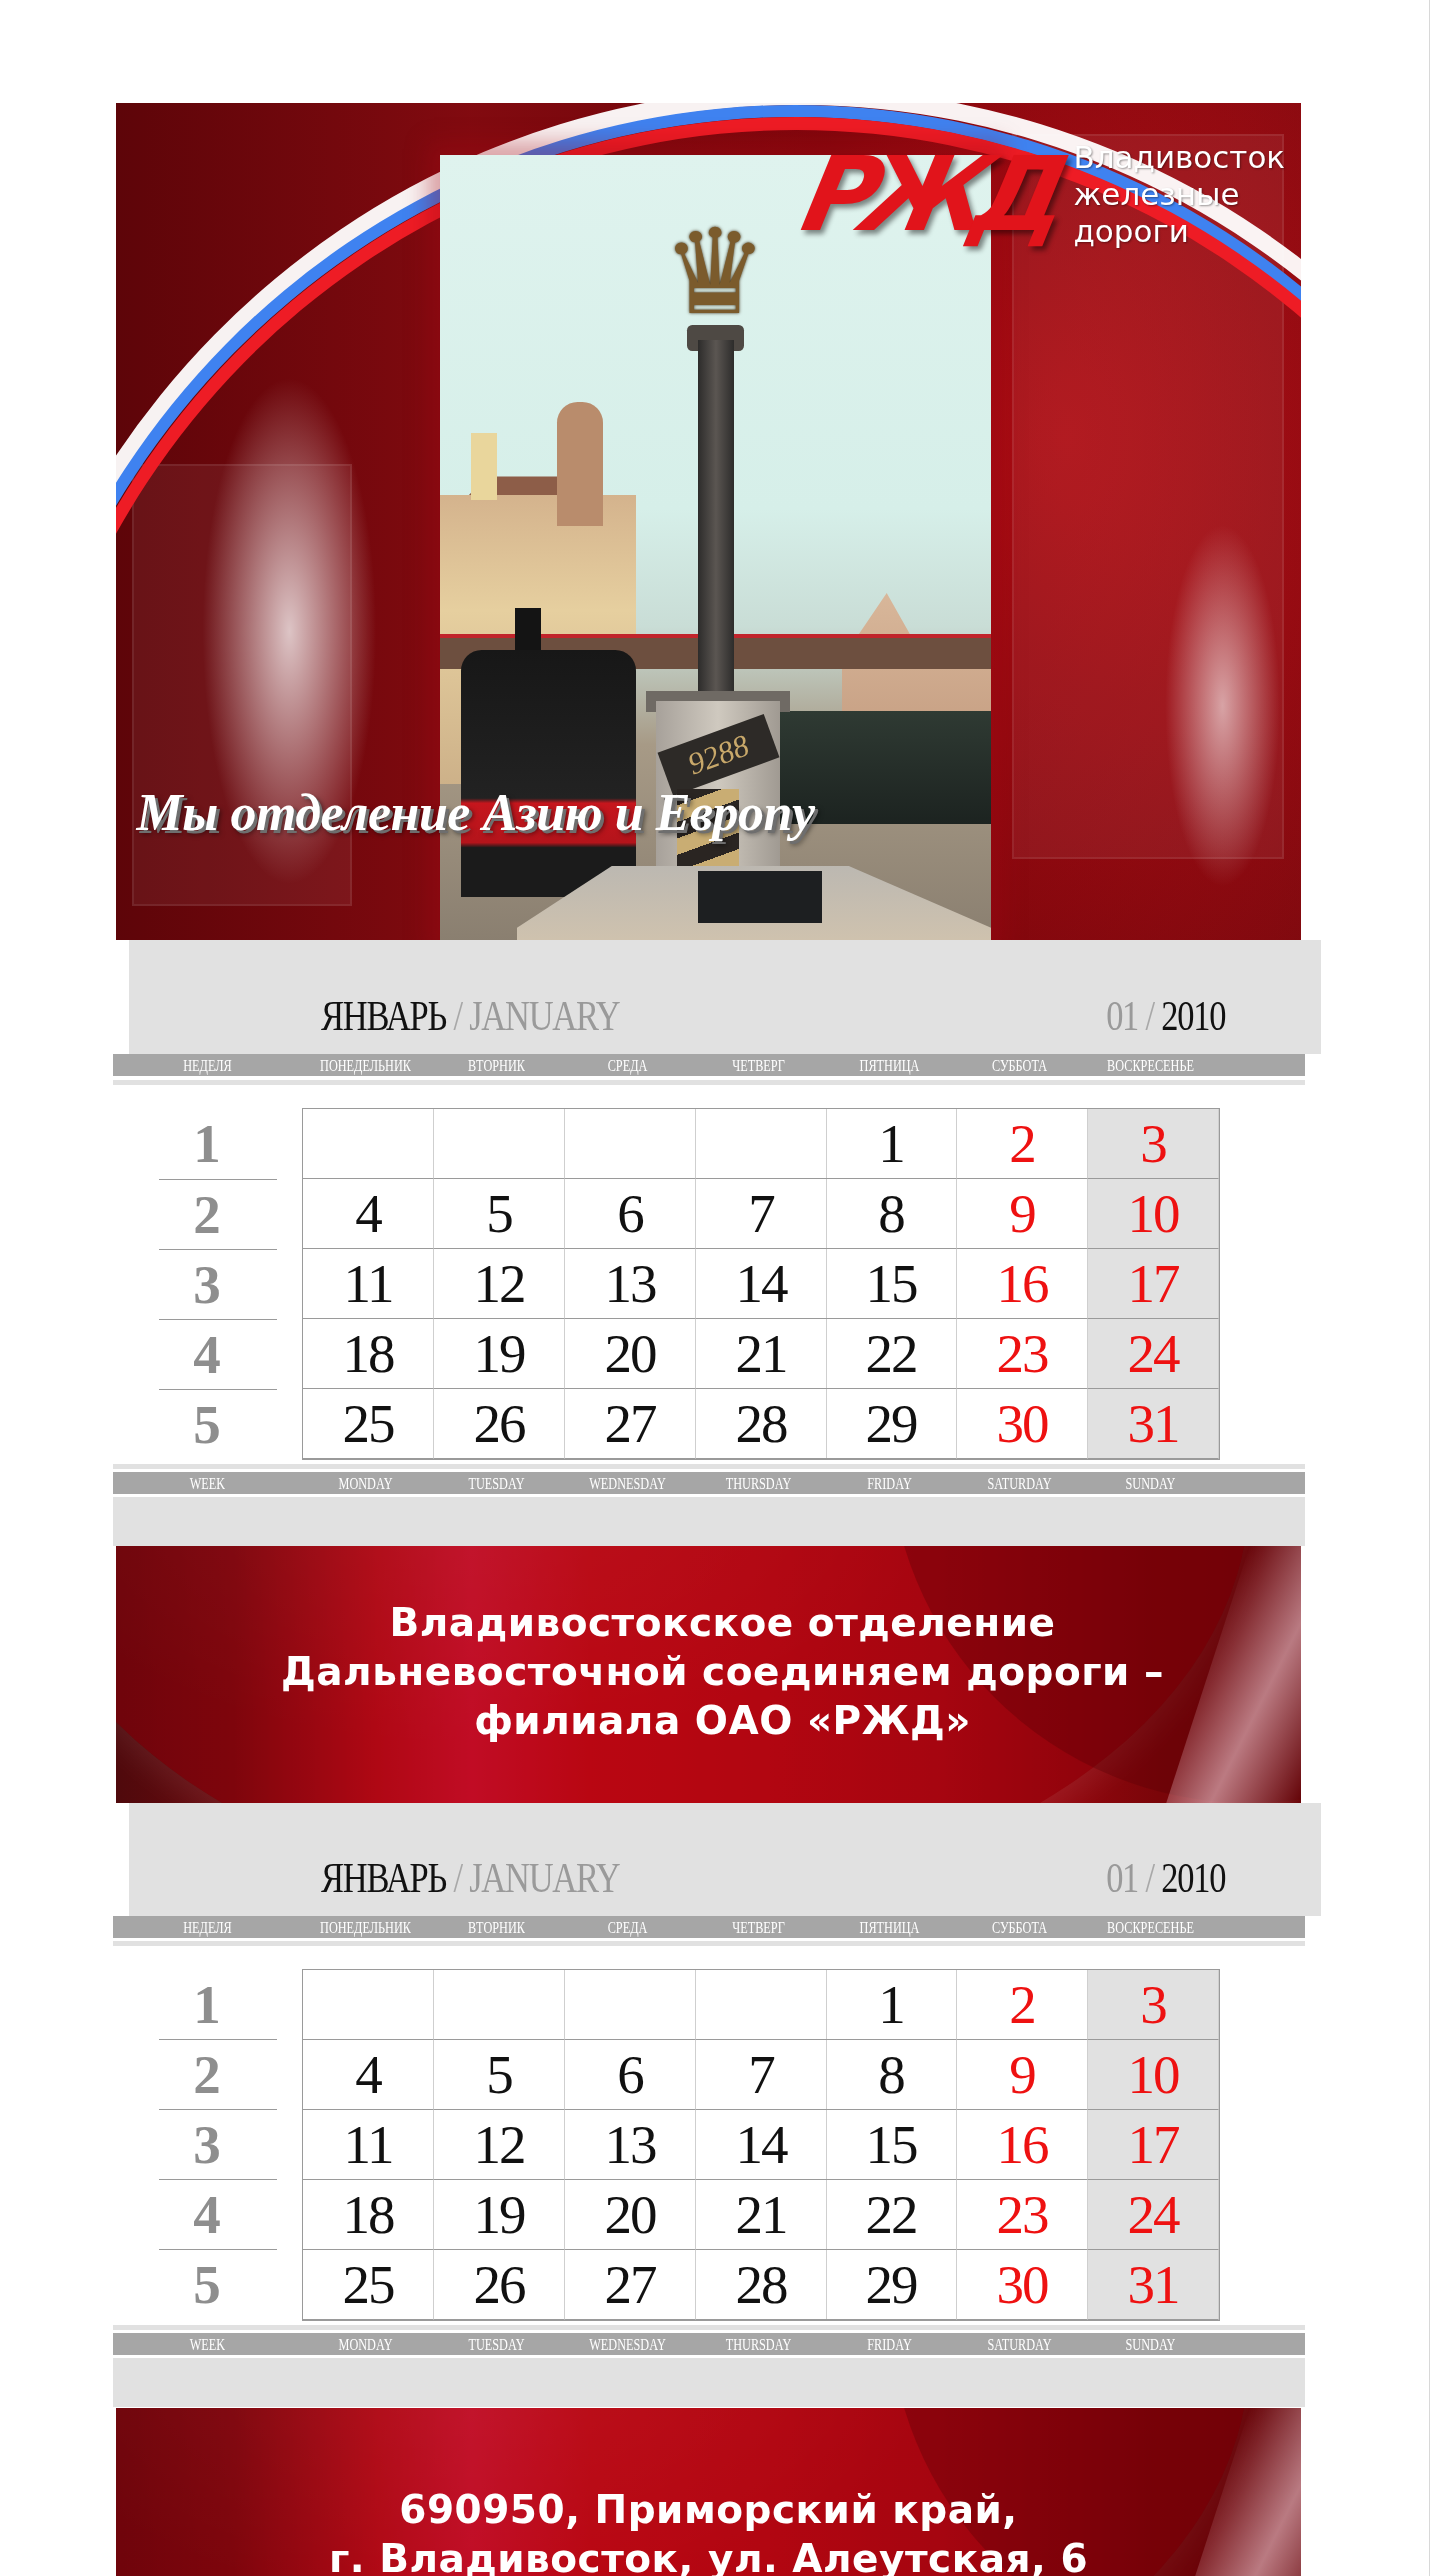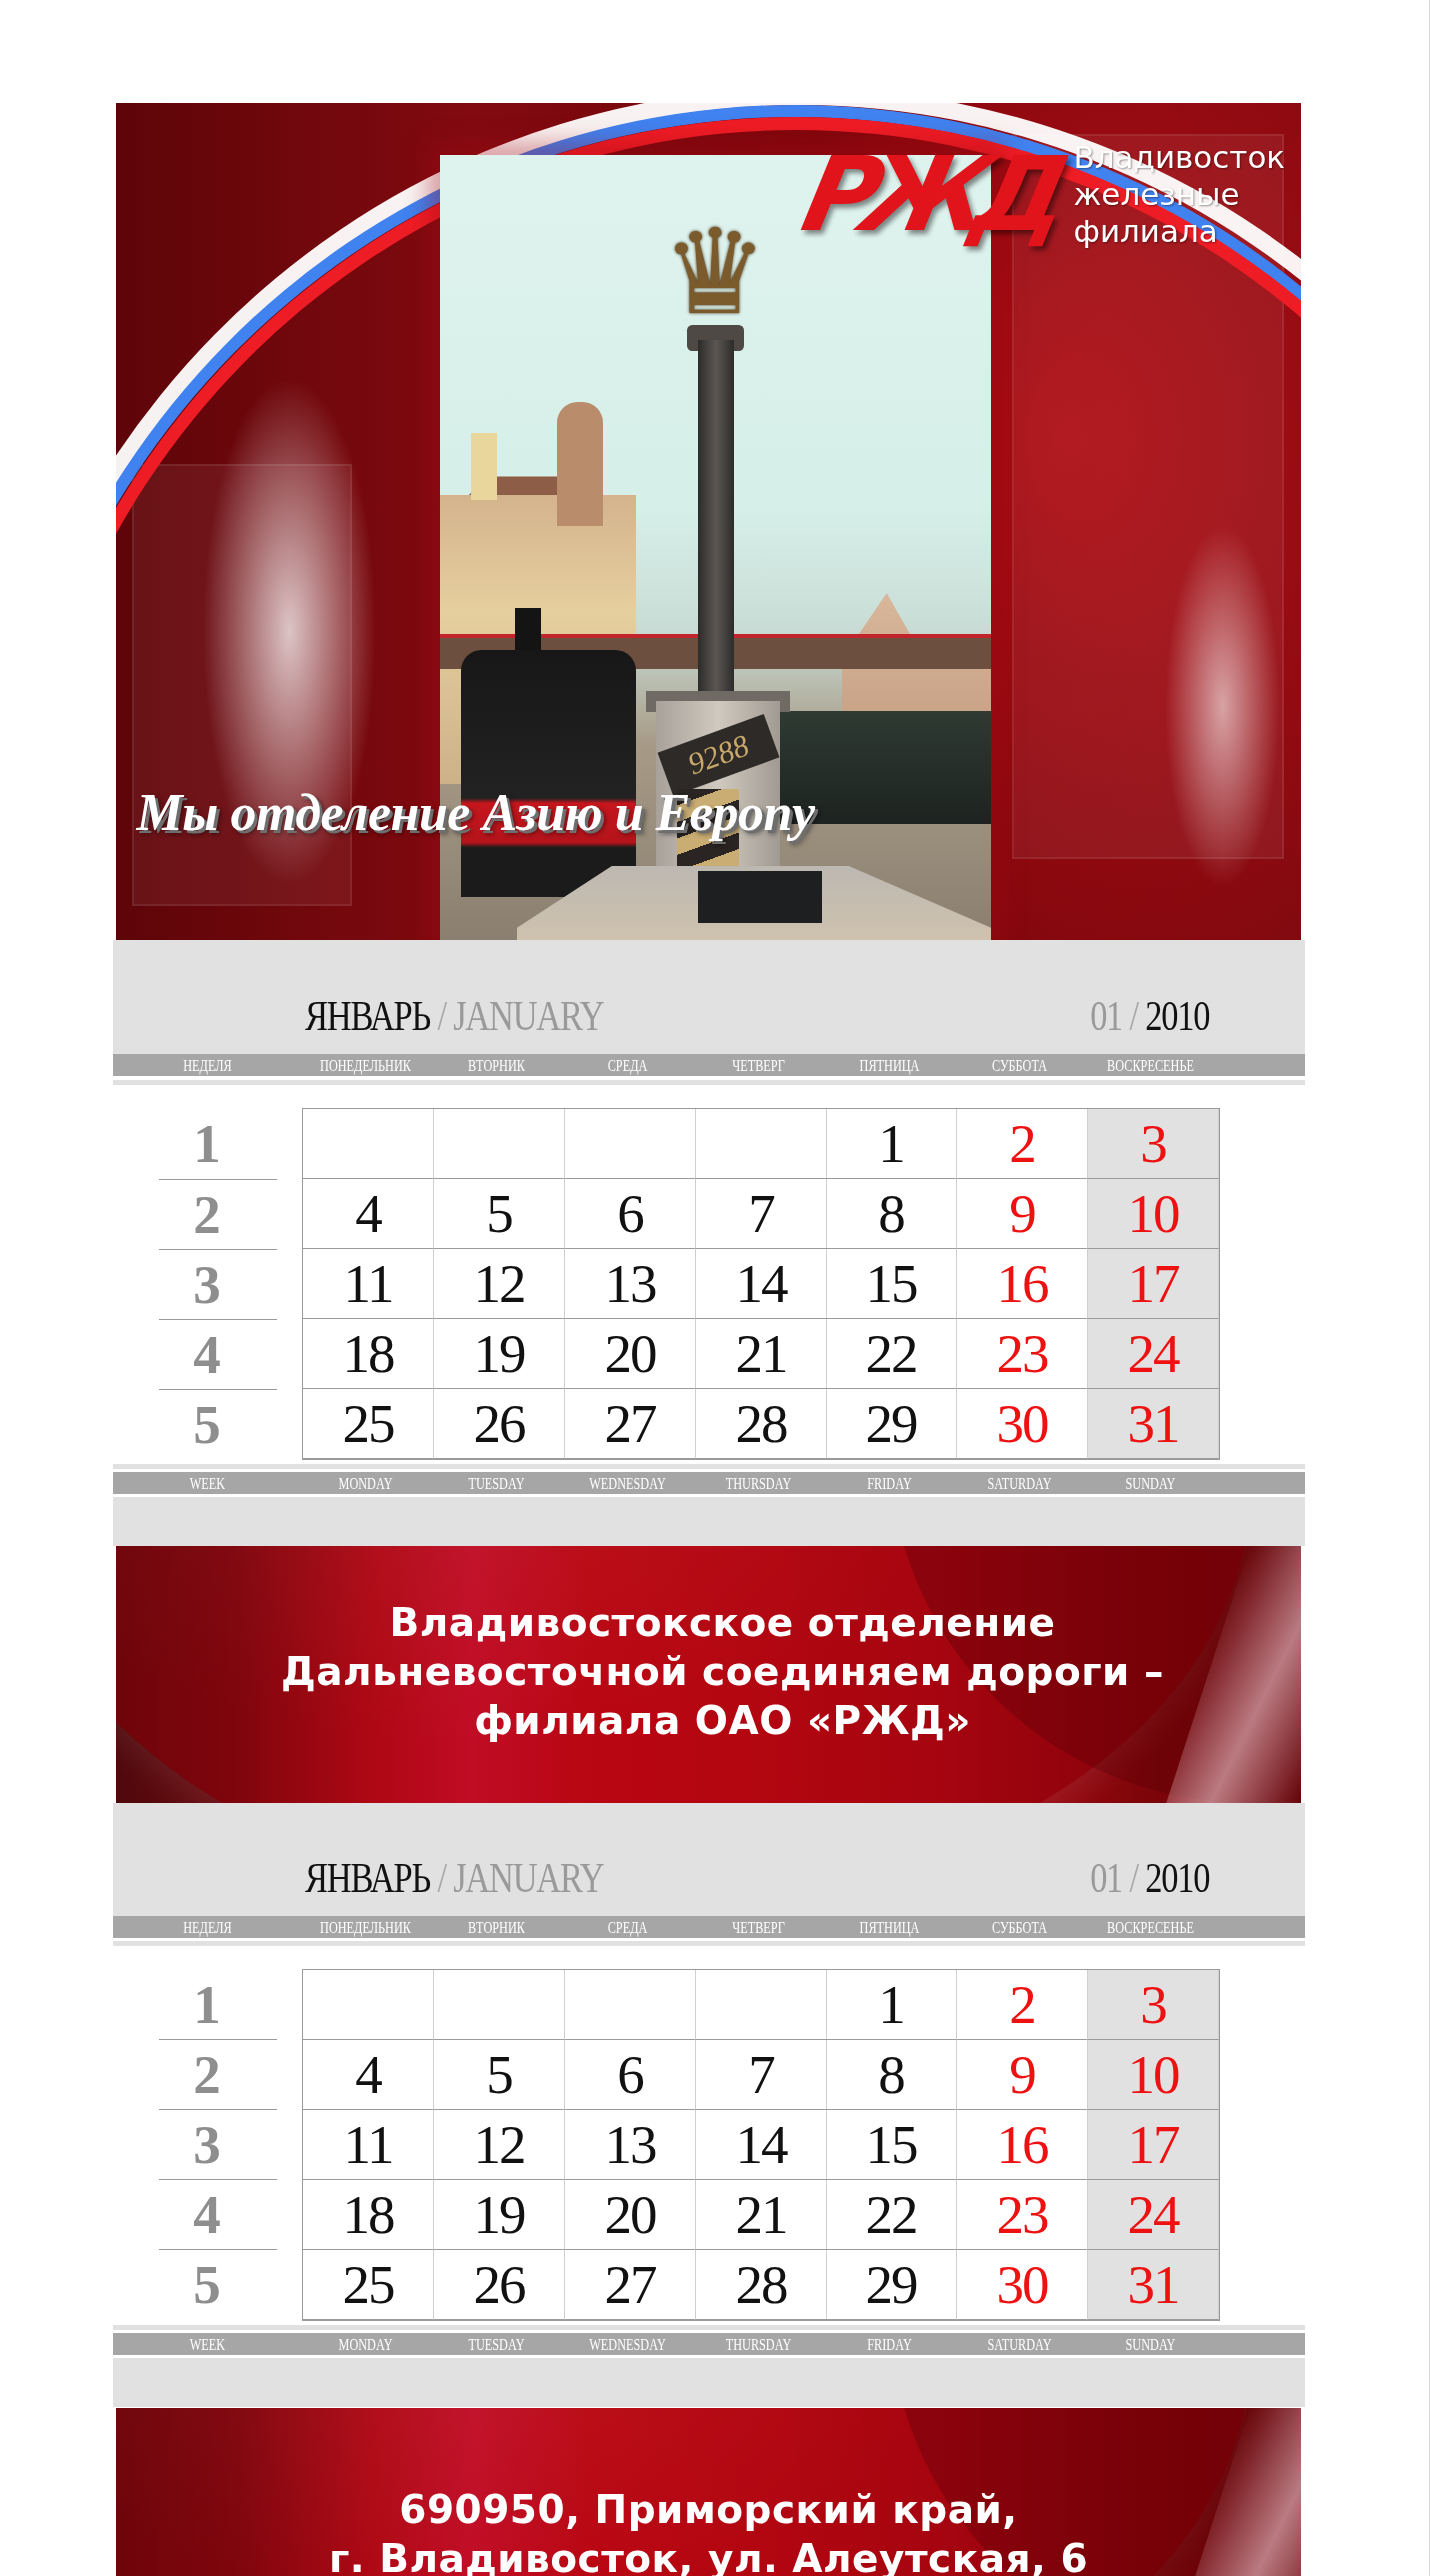--- a/index.html
+++ b/index.html
@@ -44,21 +44,21 @@
   .photo .base { left:77px; top:711px; width:474px; height:103px; background:linear-gradient(180deg,#bcb8b1,#d6c6ad); clip-path:polygon(20% 0,70% 0,100% 60%,100% 100%,0 100%,0 60%); }
   .photo .plaque { left:258px; top:716px; width:124px; height:52px; background:#1d1f21; }
   .hero .slogan { left:20.6px; top:680px; font-family:"Liberation Serif", serif; font-style:italic; font-weight:bold; font-size:52px; color:#ffffff; white-space:nowrap;
     text-shadow: 3.1px 3.1px 0 #6e6e6e, 4.1px 4.1px 5.2px rgba(0,0,0,.5); letter-spacing:-0.5px; }
   .logo { left:690px; top:36px; display:flex; align-items:center; }
   .logo-mark { font-family:"DejaVu Sans", sans-serif; font-weight:bold; font-style:italic; font-size:103px; line-height:103px; color:#e1141b; letter-spacing:-15.5px; transform:skewX(-12deg); text-shadow:4.1px 4.1px 5.2px rgba(0,0,0,.45); margin-right:20.6px; }
   .logo-text { font-family:"DejaVu Sans", sans-serif; color:#ffffff; font-size:31px; line-height:37px; text-shadow:1px 1px 2.1px rgba(0,0,0,.4); }
 
   
   .cal { left:113px; width:1192px; }
-  .cal-head { position:absolute; left:0; top:0; width:100%; background:#e1e1e1; }
+  .cal-head { position:absolute; left:16px; top:0; width:100%; background:#e1e1e1; }
   .cal-title { position:absolute; left:192px; bottom:14.4px; font-size:42px; color:#111; white-space:nowrap; letter-spacing:-1.5px; transform:scaleX(.82); transform-origin:left bottom; }
   .cal-title .en { color:#9a9a9a; }
   .cal-title .sep { color:#a8a8a8; }
   .cal-date { position:absolute; right:96px; bottom:14.4px; font-size:42px; white-space:nowrap; letter-spacing:-1.5px; transform:scaleX(.82); transform-origin:right bottom; }
   .cal-date .mm { color:#9a9a9a; }
   .cal-date .sep { color:#a8a8a8; }
   .cal-date .yy { color:#111; }
   .strip { position:absolute; left:0; width:100%; background:#a6a6a6; height:22px; }
   .strip-light { position:absolute; left:0; width:100%; background:#e1e1e1; height:4.6px; }
   .strip .lbl { position:absolute; top:0; height:22px; line-height:22px; color:#ffffff; font-size:17.5px; text-align:center; white-space:nowrap; transform:scaleX(.7); }
@@ -114,21 +114,21 @@
     <div class="abs marker">9288</div>
     <div class="abs stripes"></div>
     <div class="abs base"></div>
     <div class="abs plaque"></div>
   </div>
 
   <div class="abs logo">
     <div class="logo-mark">РЖД</div>
     <div class="logo-text">
       <div>Владивосток</div>
-      <div>железные филиала</div>
+      <div>железные дороги</div>
     </div>
   </div>
 
   <div class="abs slogan">Мы отделение Азию и Европу</div>
 </section>
 
 <section class="abs cal" style="top:940px;height:606px;">
   <div class="cal-head" style="height:114px;">
     <div class="cal-title">
       <span>ЯНВАРЬ</span>

